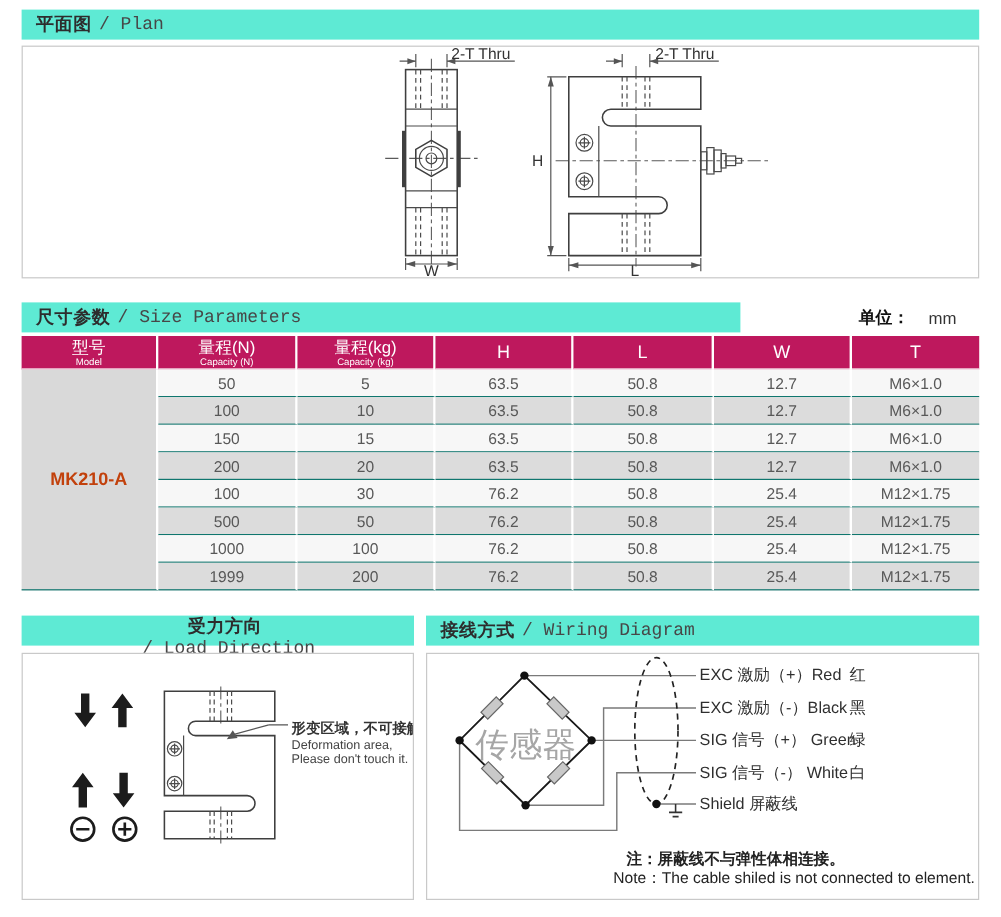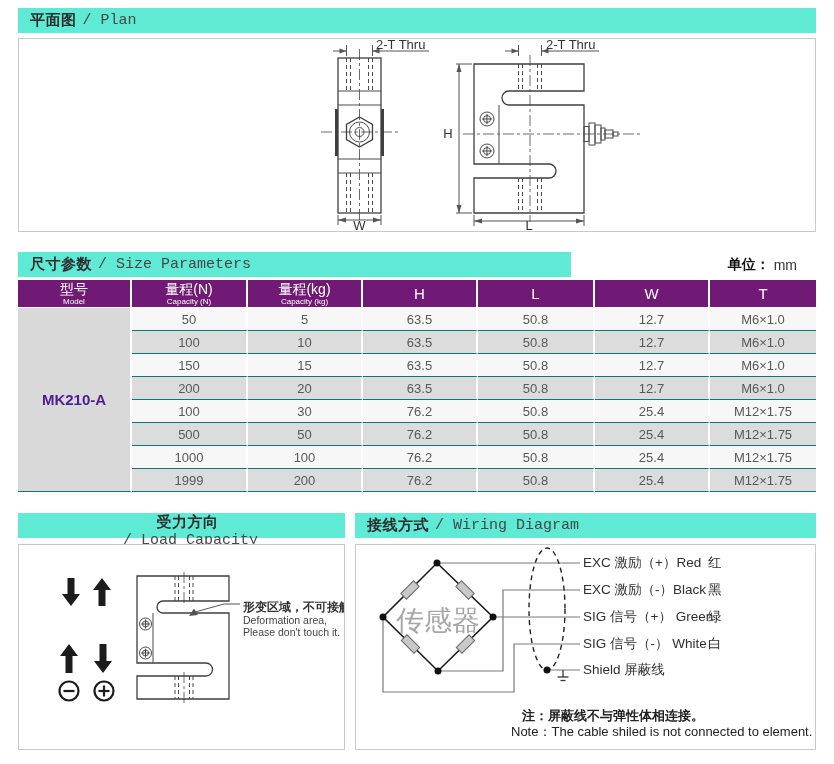--- a/index.html
+++ b/index.html
@@ -12,49 +12,49 @@
     position:absolute;height:25px;background:#5eead4;
     display:flex;align-items:center;padding-left:12px;box-sizing:border-box;
   }
   .sec-bar .cn{font-weight:bold;font-size:15px;color:#2d2d2d;letter-spacing:.5px;}
   .sec-bar .en{font-size:15px;color:#474747;margin-left:6px;font-family:Liberation Mono, monospace;}
   .unit{
     position:absolute;top:252px;right:37px;height:25px;
     display:flex;align-items:center;font-size:14px;
   }
   .unit .u-label{font-weight:bold;color:#111;}
-  .unit .u-val{margin-left:4px;color:#333;}
+  .unit .u-val{margin-left:16px;color:#333;}
   .panel{
     position:absolute;background:#fff;border:1px solid #c9c9c9;box-sizing:border-box;
   }
   .panel svg{display:block;}
   
   .size-table{
     position:absolute;top:280px;left:18px;width:798px;
     border-collapse:separate;border-spacing:0;table-layout:fixed;
   }
   .size-table th{
-    background:#701a75;color:#fff;font-weight:normal;
+    background:#be185d;color:#fff;font-weight:normal;
     height:27px;padding:0;border-right:2px solid #fff;border-bottom:1px solid #fff;
     vertical-align:middle;text-align:center;
   }
   .size-table th:last-child{border-right:none;}
   .size-table .h-cn{display:block;font-size:14px;line-height:15px;}
   .size-table .h-en{display:block;font-size:8px;line-height:9px;}
   .size-table .h-one{font-size:15px;}
   .size-table td{
     height:22px;padding:0;text-align:center;vertical-align:middle;
     font-size:13px;color:#585858;
     border-right:2px solid #fff;border-bottom:1px solid #0f766e;
   }
   .size-table td:last-child{border-right:none;}
   .size-table tr.odd td.data{background:#f7f7f7;}
   .size-table tr.even td.data{background:#dcdcdc;}
   .size-table td.model{
-    background:#d9d9d9;font-weight:bold;font-size:15px;color:#4c1d95;
+    background:#d9d9d9;font-weight:bold;font-size:15px;color:#c2410c;
   }
   
   .ln{stroke:#4a4a4a;stroke-width:1;fill:none;}
   .ln2{stroke:#3f3f3f;stroke-width:1.3;fill:none;}
   .dash{stroke:#4a4a4a;stroke-width:1;fill:none;stroke-dasharray:4,3;}
   .cdash{stroke:#5a5a5a;stroke-width:0.9;fill:none;stroke-dasharray:11,3,3,3;}
   .dim{stroke:#555;stroke-width:1;fill:none;}
   .dimfill{fill:#555;stroke:none;}
   .dtext{font-size:13px;fill:#333;}
   .wire{stroke:#7a7a7a;stroke-width:1.2;fill:none;}
@@ -183,21 +183,21 @@
         <line class="dim" x1="486" y1="12" x2="499.5" y2="12"></line>
         <polygon class="dimfill" points="499.5,12 492.5,9.5 492.5,14.5"></polygon>
         <line class="dim" x1="522.5" y1="12" x2="580" y2="12"></line>
         <polygon class="dimfill" points="522.5,12 529.5,9.5 529.5,14.5"></polygon>
         <text class="dtext" x="527" y="10">2-T Thru</text>
       </g>
     </g>
   </svg>
 </div>
 
-<div class="sec-bar" style="top:252px;left:18px;width:553px;">
+<div class="sec-bar" style="top:252px;left:18px;width:599px;">
   <span class="cn">尺寸参数</span>
   <span class="en">/ Size Parameters</span>
 </div>
 <div class="unit">
   <span class="u-label">单位：</span>
   <span class="u-val">mm</span>
 </div>
 
 <table class="size-table">
   <colgroup>
@@ -293,21 +293,21 @@
       <td class="data">76.2</td>
       <td class="data">50.8</td>
       <td class="data">25.4</td>
       <td class="data">M12×1.75</td>
     </tr>
   </tbody>
 </table>
 
 <div class="sec-bar" style="top:513px;left:18px;width:327px;flex-direction:column;">
   <span class="cn">受力方向</span>
-  <span class="en">/ Load Capacity</span>
+  <span class="en">/ Load Direction</span>
 </div>
 <div class="sec-bar" style="top:513px;left:355px;width:461px;">
   <span class="cn">接线方式</span>
   <span class="en">/ Wiring Diagram</span>
 </div>
 
 <div class="panel" style="top:544px;left:18px;width:327px;height:206px;">
   <svg width="325" height="204" viewBox="0 0 325 204">
 
     <g fill="#1c1c1c">

